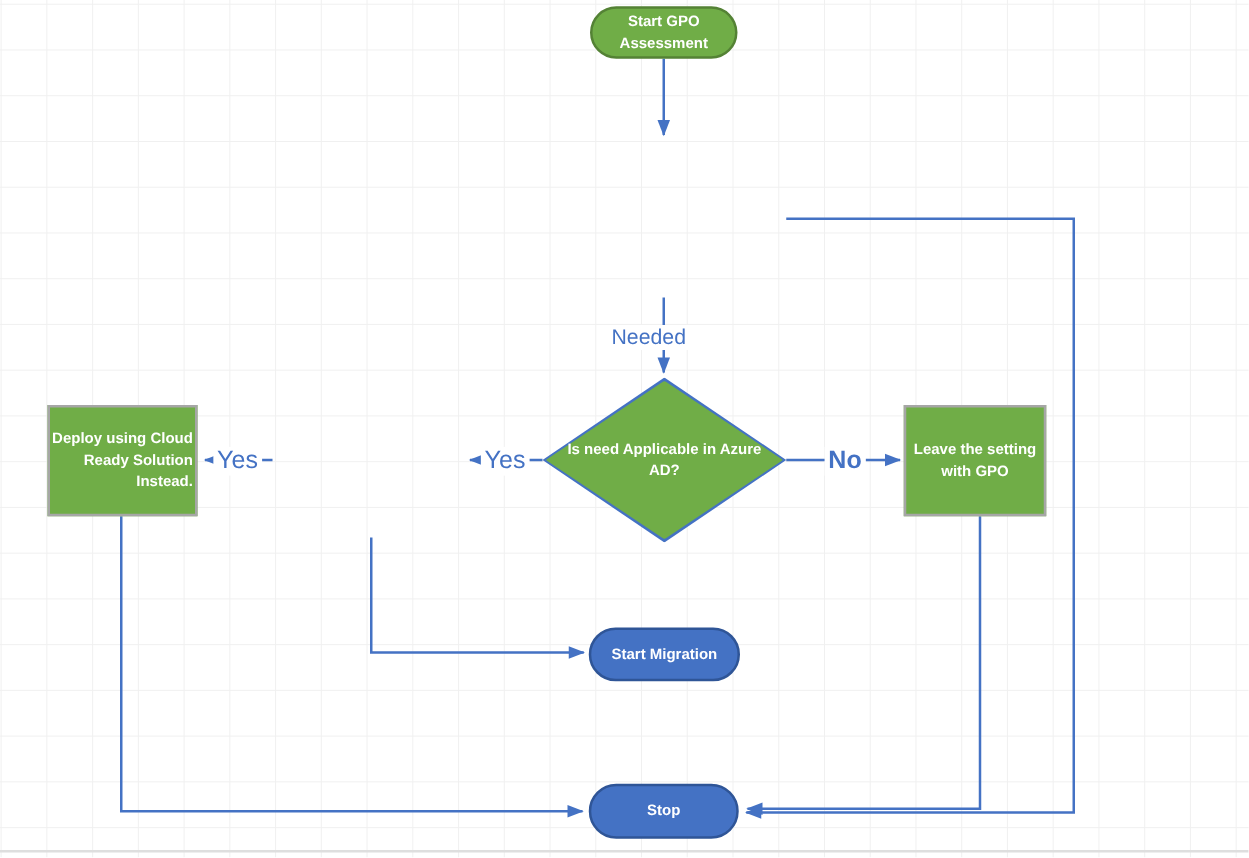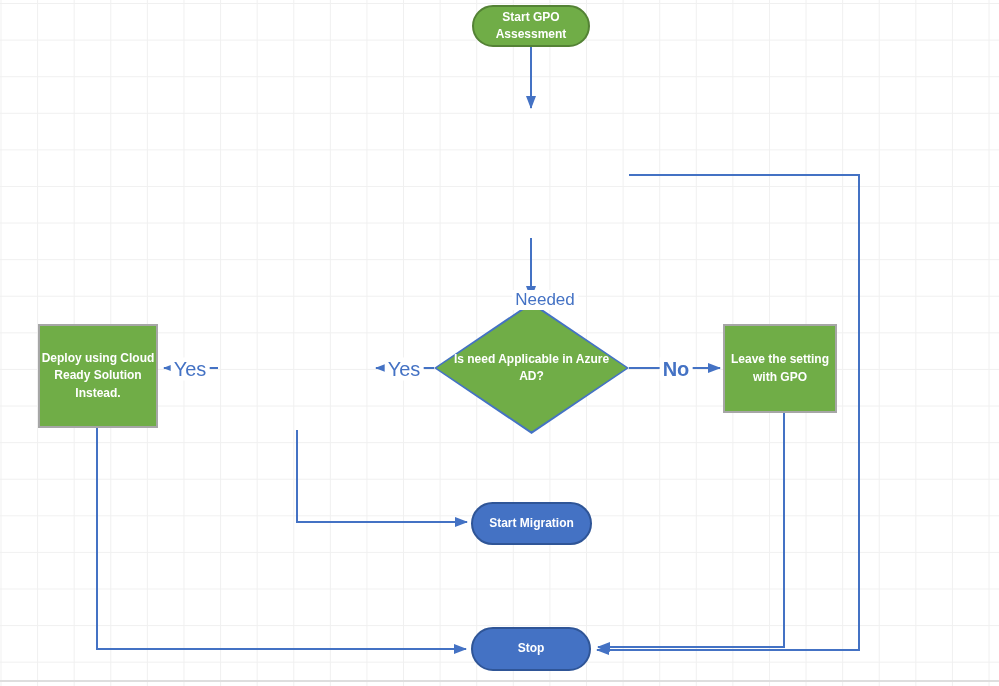--- a/index.html
+++ b/index.html
@@ -68,38 +68,38 @@
 
 
   <div class="diamond" style="left:434px;top:302px;width:195px;height:132px;">
     <div class="d-out"></div>
     <div class="d-in"></div>
     <div class="d-text">Is need Applicable in Azure
 AD?</div>
   </div>
 
 
-  <div class="node proc" style="left:38px;top:324px;width:120px;height:104px;">
+  <div class="node proc" style="left:38px;top:324px;width:120px;height:89px;text-align:right;">
     <span>Deploy using Cloud
 Ready Solution
 Instead.</span>
   </div>
 
   <div class="node proc" style="left:723px;top:324px;width:114px;height:89px;">
     <span>Leave the setting
 with GPO</span>
   </div>
 
   <div class="node stadium-blue" style="left:471px;top:502px;width:121px;height:43px;">
     <span>Start Migration</span>
   </div>
 
   <div class="node stadium-blue" style="left:471px;top:627px;width:120px;height:44px;justify-content:center;">
     <span>Stop</span>
   </div>
 
-  <div class="elabel med" style="left:545px;top:270px;margin-top:30px;">Needed</div>
+  <div class="elabel med" style="left:519px;top:270px;">Needed</div>
   <div class="elabel big" style="left:404px;top:369px;">Yes</div>
   <div class="elabel big" style="left:190px;top:369px;">Yes</div>
   <div class="elabel big" style="left:676px;top:369px;font-weight:bold;">No</div>
 
   <div class="page-edge"></div>
 </div>
 
 </body></html>

